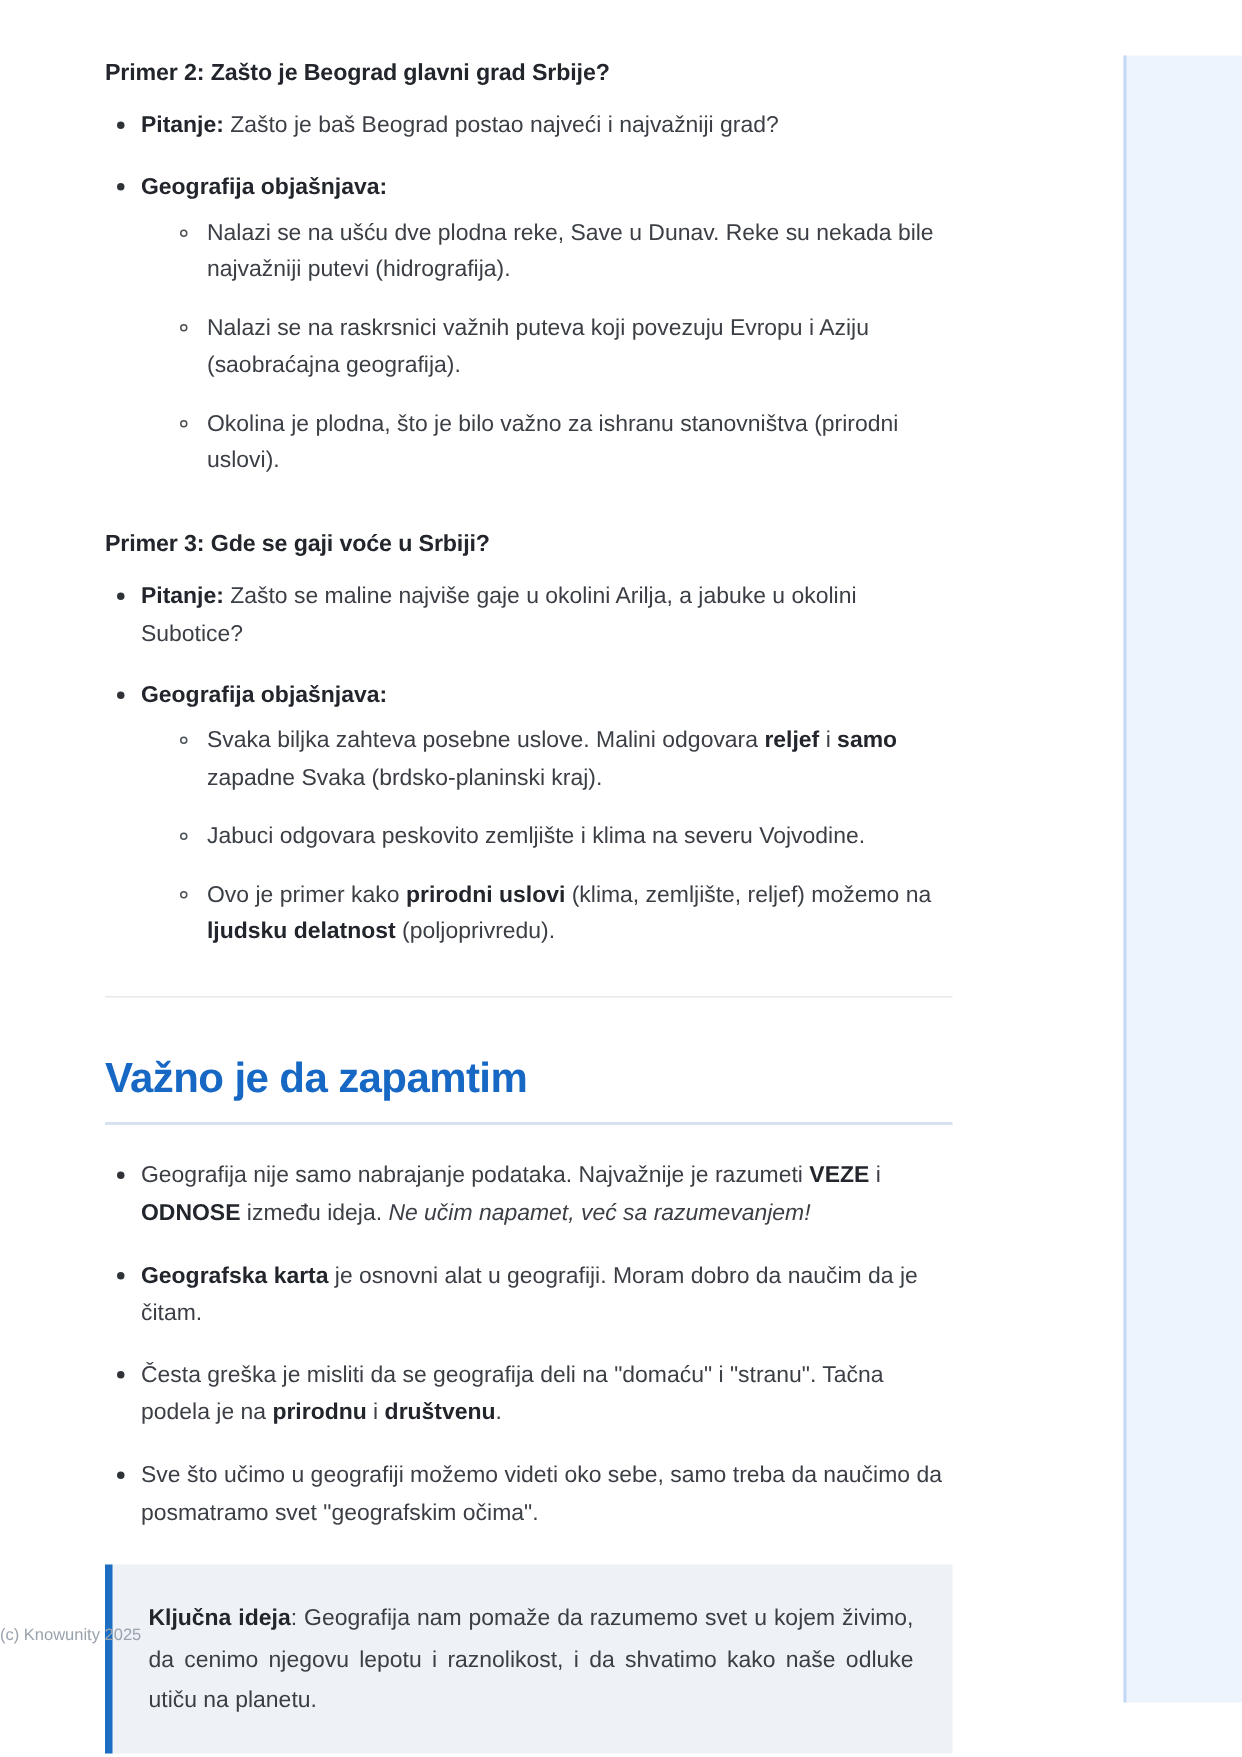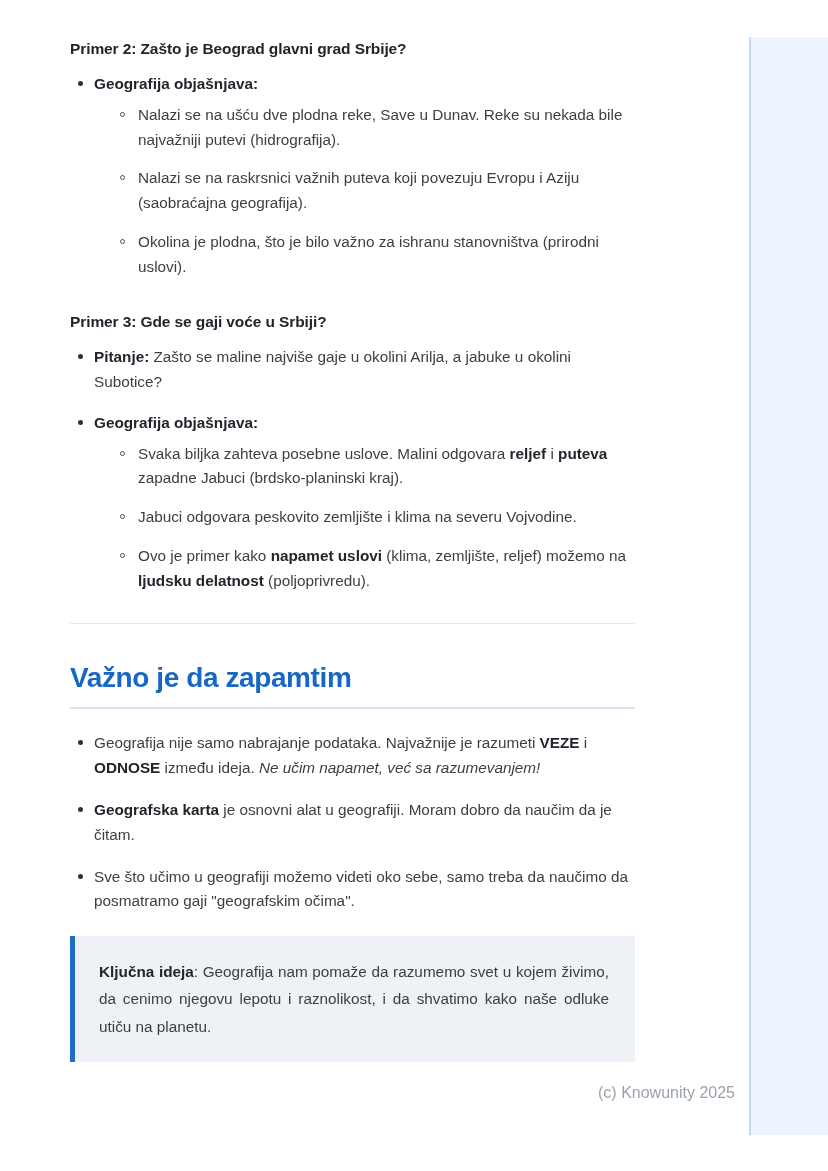--- a/index.html
+++ b/index.html
@@ -152,37 +152,39 @@
     line-height: 1.78;
     text-align: justify;
     box-sizing: border-box;
   }
 
   .footer {
     position: absolute;
     left: 0;
     top: 1084px;
     width: 749px;
-    text-align: right;
     padding-right: 14px;
     box-sizing: border-box;
-    font-size: 16px;
+    font-size: 11px;
     color: #9aa3ad;
   }
 </style>
 </head>
 <body>
 
 <div class="right-strip"></div>
 
 <div class="page">
 
   <h3 class="subhead">Primer 2: Zašto je Beograd glavni grad Srbije?</h3>
 
   <ul class="lvl1">
+    <li class="bullet1">
+      <b>Pitanje:</b><span> Zašto je baš Beograd postao najveći i najvažniji grad?</span>
+    </li>
     <li class="bullet1 tight">
       <b>Geografija objašnjava:</b>
       <div class="nested-wrap">
         <ul class="lvl2">
           <li class="bullet2">
             <span>Nalazi se na ušću dve plodna reke, Save u Dunav. Reke su nekada bile najvažniji putevi (hidrografija).</span>
           </li>
           <li class="bullet2">
             <span>Nalazi se na raskrsnici važnih puteva koji povezuju Evropu i Aziju (saobraćajna geografija).</span>
           </li>
@@ -198,47 +200,50 @@
 
   <ul class="lvl1">
     <li class="bullet1">
       <b>Pitanje:</b><span> Zašto se maline najviše gaje u okolini Arilja, a jabuke u okolini Subotice?</span>
     </li>
     <li class="bullet1 tight">
       <b>Geografija objašnjava:</b>
       <div class="nested-wrap">
         <ul class="lvl2">
           <li class="bullet2">
-            <span>Svaka biljka zahteva posebne uslove. Malini odgovara </span><b>reljef</b><span> i </span><b>puteva</b><span> zapadne Jabuci (brdsko-planinski kraj).</span>
+            <span>Svaka biljka zahteva posebne uslove. Malini odgovara </span><b>reljef</b><span> i </span><b>samo</b><span> zapadne Svaka (brdsko-planinski kraj).</span>
           </li>
           <li class="bullet2">
             <span>Jabuci odgovara peskovito zemljište i klima na severu Vojvodine.</span>
           </li>
           <li class="bullet2">
-            <span>Ovo je primer kako </span><b>napamet uslovi</b><span> (klima, zemljište, reljef) možemo na </span><b>ljudsku delatnost</b><span> (poljoprivredu).</span>
+            <span>Ovo je primer kako </span><b>prirodni uslovi</b><span> (klima, zemljište, reljef) možemo na </span><b>ljudsku delatnost</b><span> (poljoprivredu).</span>
           </li>
         </ul>
       </div>
     </li>
   </ul>
 
   <hr class="divider">
 
   <h2 class="section-title">Važno je da zapamtim</h2>
   <div class="title-rule"></div>
 
   <ul class="memo">
     <li>
       <span>Geografija nije samo nabrajanje podataka. Najvažnije je razumeti </span><b>VEZE</b><span> i </span><b>ODNOSE</b><span> između ideja. </span><i>Ne učim napamet, već sa razumevanjem!</i>
     </li>
     <li>
       <b>Geografska karta</b><span> je osnovni alat u geografiji. Moram dobro da naučim da je čitam.</span>
     </li>
     <li>
-      <span>Sve što učimo u geografiji možemo videti oko sebe, samo treba da naučimo da posmatramo gaji "geografskim očima".</span>
+      <span>Česta greška je misliti da se geografija deli na "domaću" i "stranu". Tačna podela je na </span><b>prirodnu</b><span> i </span><b>društvenu</b><span>.</span>
+    </li>
+    <li>
+      <span>Sve što učimo u geografiji možemo videti oko sebe, samo treba da naučimo da posmatramo svet "geografskim očima".</span>
     </li>
   </ul>
 
   <div class="callout">
     <b>Ključna ideja</b><span>: Geografija nam pomaže da razumemo svet u kojem živimo, da cenimo njegovu lepotu i raznolikost, i da shvatimo kako naše odluke utiču na planetu.</span>
   </div>
 
 </div>
 
 <div class="footer">(c) Knowunity 2025</div>

